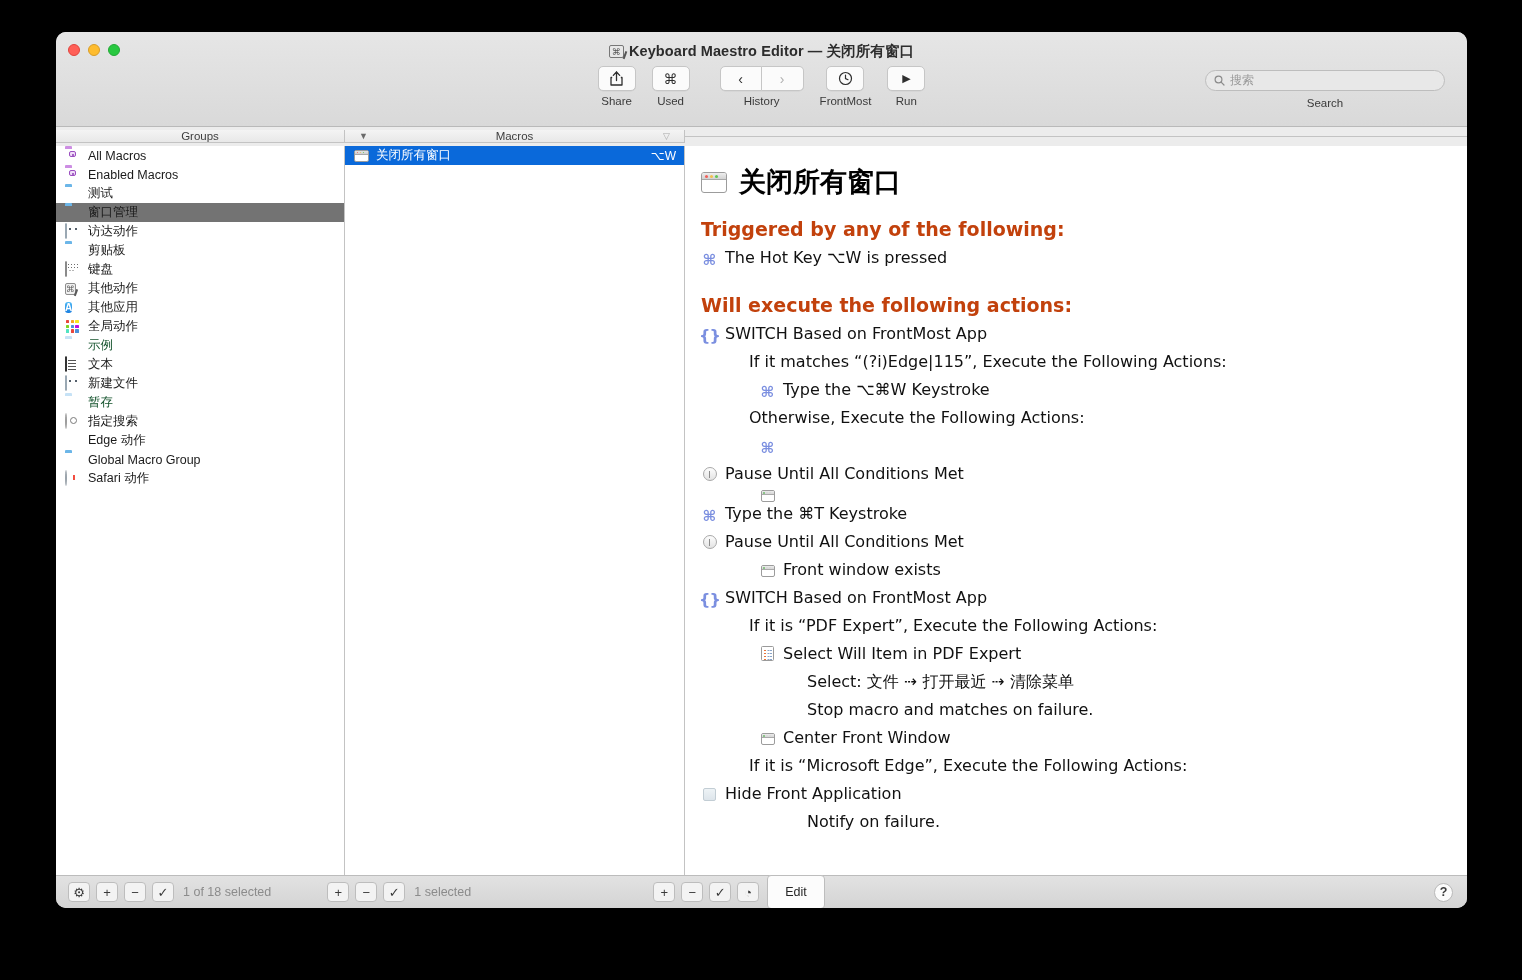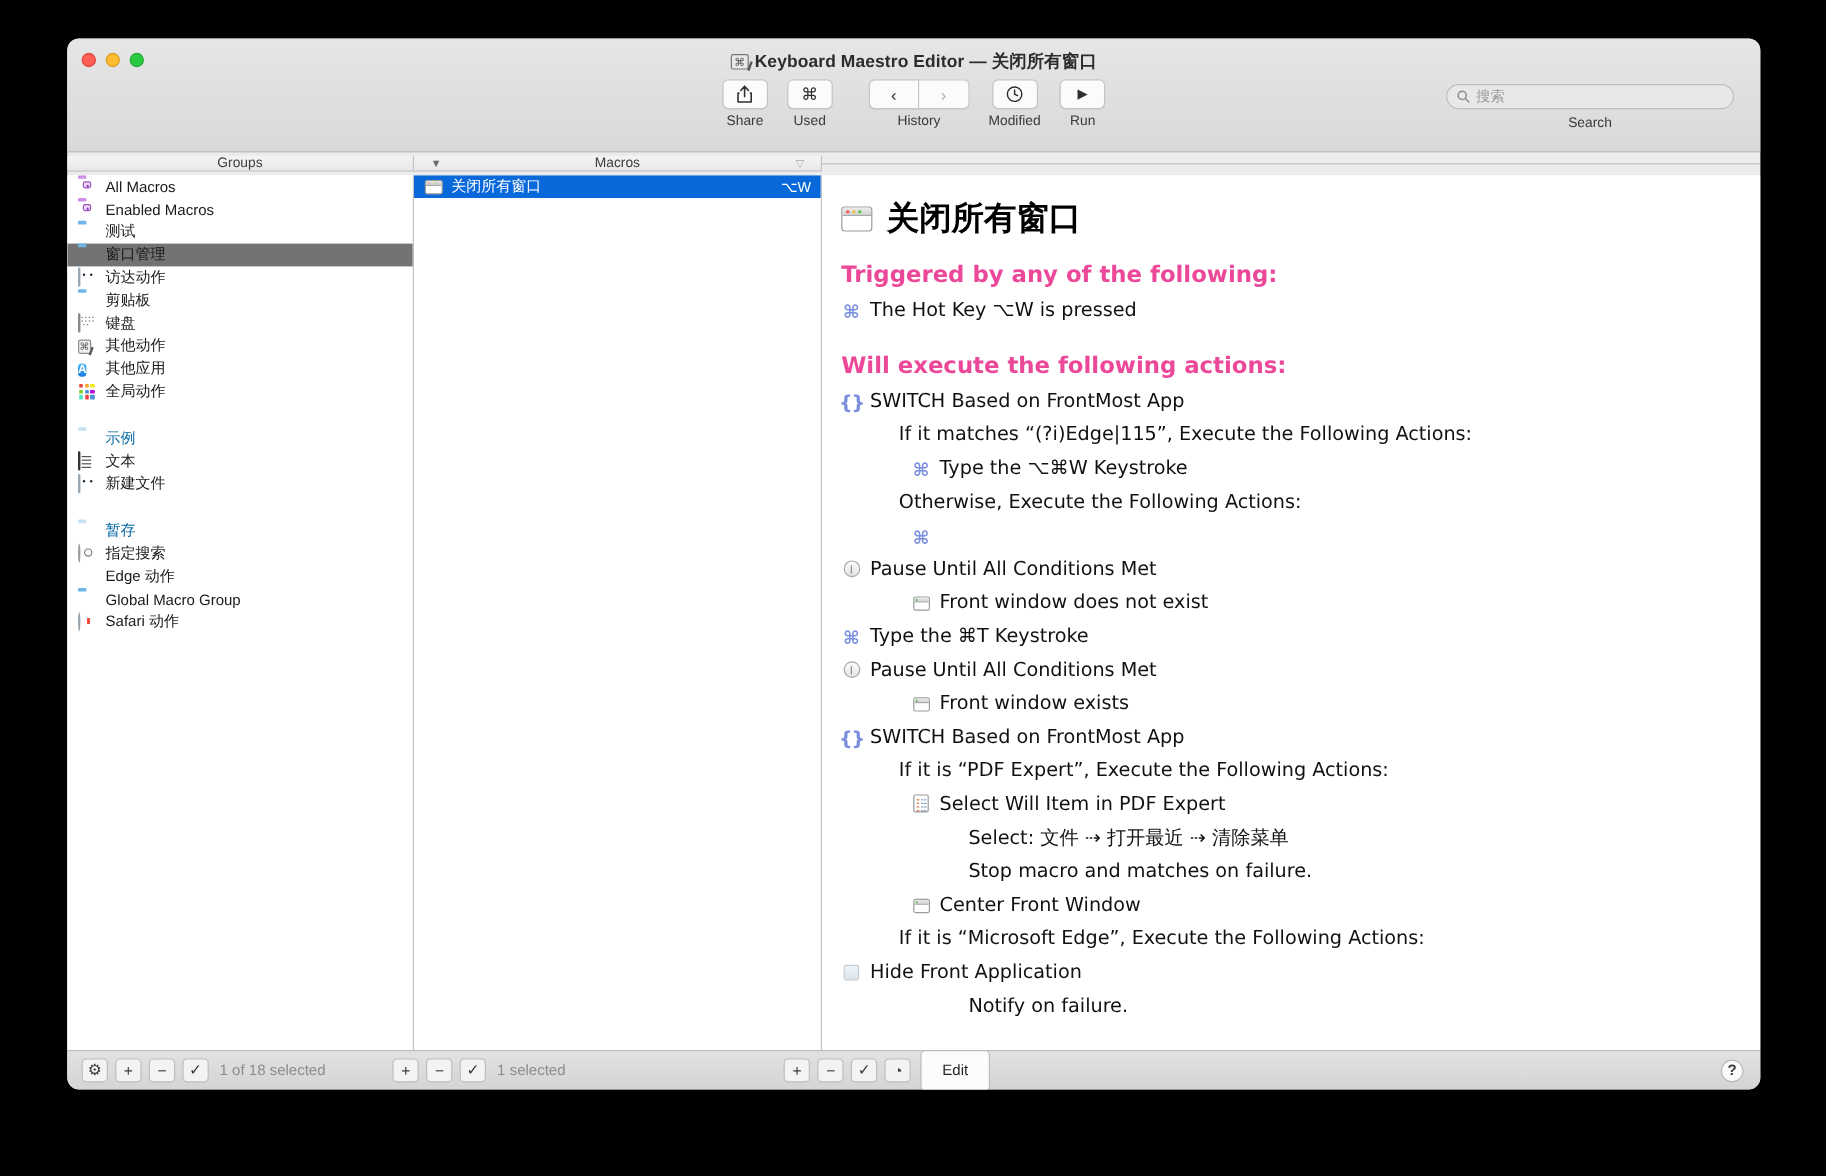--- a/index.html
+++ b/index.html
@@ -124,21 +124,21 @@
     width: 289px; background: #fff;
     border-right: 1px solid #c3c3c3;
     overflow: hidden;
   }
   .group-row {
     height: 19px; display: flex; align-items: center;
     padding-left: 9px; gap: 7px;
     font-size: 12.5px; color: #1a1a1a;
   }
   .group-row.selected { background: #737373; font-family: Liberation Serif, serif; }
-  .group-row.dim { color: #0369a1; margin-top: 20px; }
+  .group-row.dim { color: #14532d; }
   .gicon { width: 16px; height: 15px; flex: none; position: relative; }
 
   
   .folder {
     width: 16px; height: 12px; margin-top: 2px;
     border-radius: 1px 2px 2px 2px;
     position: relative;
   }
   .folder::before {
     content: ""; position: absolute; top: -2.5px; left: 0;
@@ -309,21 +309,21 @@
     border-bottom: .5px solid #a8a8a8;
   }
   #title-winicon .bar::after {
     content: ""; position: absolute; left: 2.5px; top: 2px;
     width: 3px; height: 3px; border-radius: 50%; background: #f0615a;
     box-shadow: 5px 0 0 #f3bf4e, 10px 0 0 #62c554;
   }
   #macro-title-text { font-size: 27px; font-weight: bold; color: #000; }
 
   .section-head {
-    font-size: 19px; font-weight: bold; color: #ec4899;
+    font-size: 19px; font-weight: bold; color: #c2410c;
     margin: 4px 0 4px 0;
   }
   .section-head.second { margin-top: 22px; }
 
   .line {
     display: flex; align-items: baseline;
     font-size: 16px; color: #111;
     line-height: 28px;
     white-space: nowrap;
   }
@@ -470,21 +470,21 @@
 
       <div class="tb-group">
         <div class="tb-row">
             <div class="tb-btn">
           <svg class="icon-svg" width="15" height="15" viewBox="0 0 15 15">
             <circle cx="7.5" cy="7.5" r="6" stroke="#2e2e2e" stroke-width="1.2" fill="none"></circle>
             <path d="M7.5 4 L7.5 7.5 L10 8.7" stroke="#2e2e2e" stroke-width="1.2" fill="none" stroke-linecap="round"></path>
           </svg>
         </div>
           </div>
-        <div class="tb-label">Modified</div>
+        <div class="tb-label">FrontMost</div>
       </div>
 
       <div class="tb-spacer"></div>
 
       <div class="tb-group">
         <div class="tb-row">
             <div class="tb-btn">
           <span style="font-size:11px">▶</span>
         </div>
           </div>
@@ -665,21 +665,20 @@
               <span class="pause-ico"></span>
             </span>
             <span>Pause Until All Conditions Met</span>
           </div>
           <div class="line ind2">
             <span class="ico">
               <span class="win-sm">
                 <span class="b"></span>
               </span>
             </span>
-            <span>Front window does not exist</span>
           </div>
           <div class="line">
             <span class="ico">
               <span class="cmd-glyph">⌘</span>
             </span>
             <span>Type the ⌘T Keystroke</span>
           </div>
           <div class="line">
             <span class="ico">
               <span class="pause-ico"></span>

